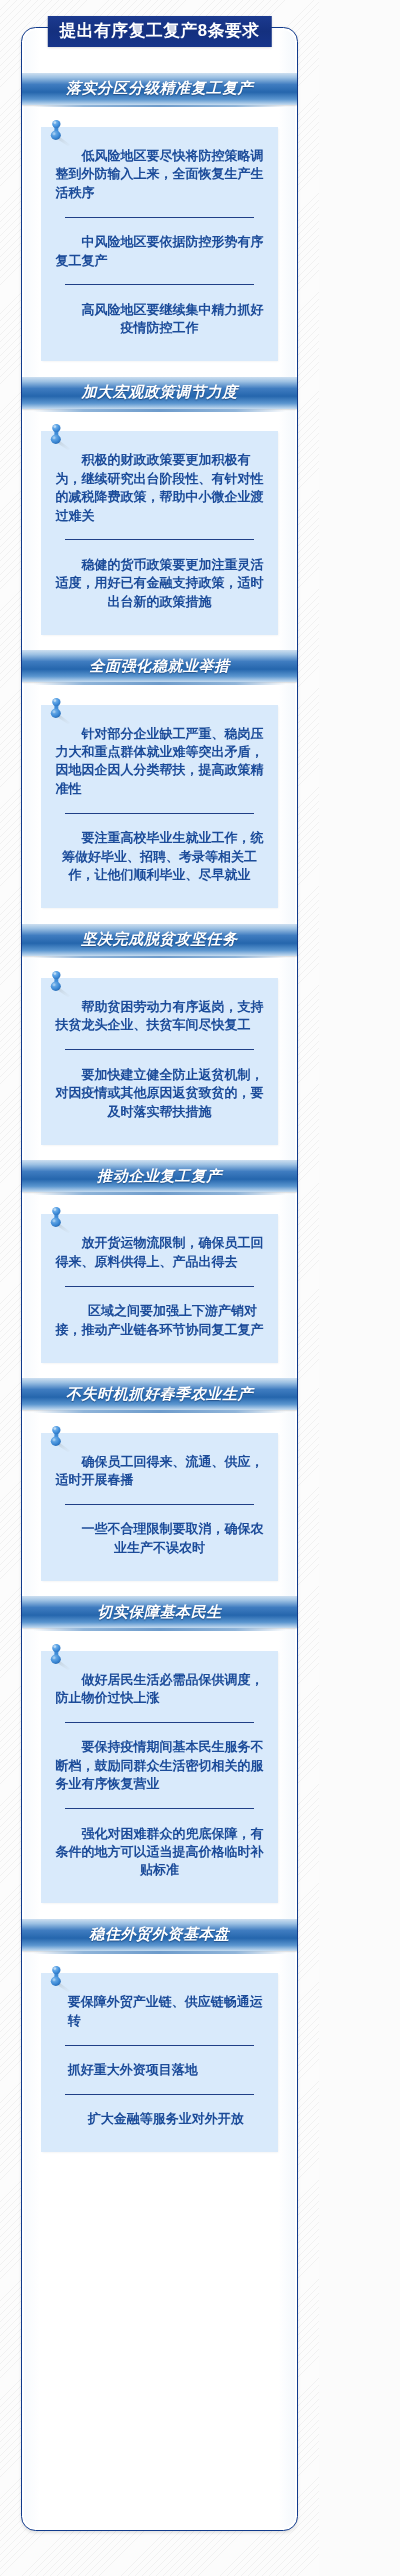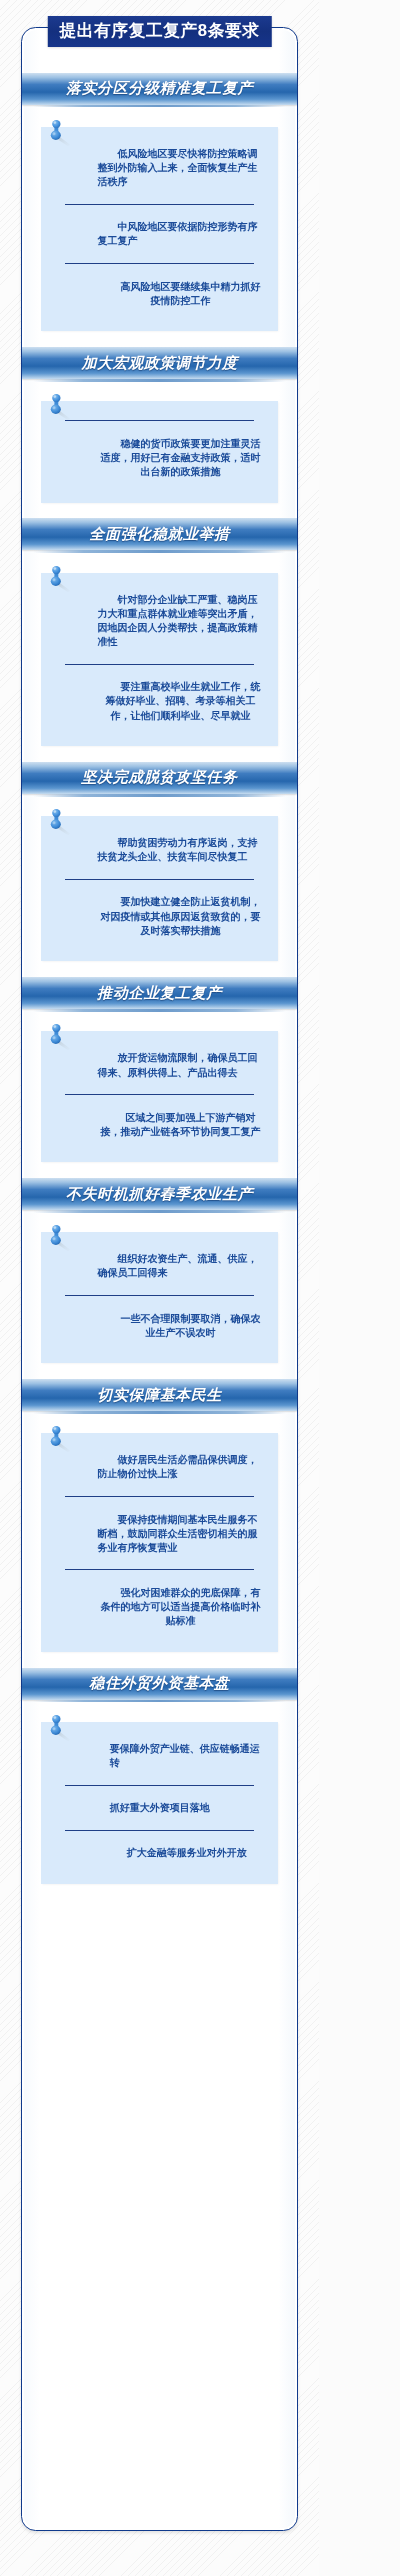--- a/index.html
+++ b/index.html
@@ -126,26 +126,25 @@
     position: absolute;
     top: -9px;
     left: 6.7px;
     width: 25.6px;
     height: 30px;
     z-index: 4;
   }
 
   .item {
     color: #1b4b99;
-    font-size: 10px;
+    font-size: 13px;
     font-weight: bold;
     line-height: 1.42;
     text-indent: 2em;
     padding: 3.3px 2.2px 12.2px 2.2px;
-    margin-left: 42px;
   }
   .item.no-indent { text-indent: 0; }
 
   .divider {
     height: 0;
     border-top: 1.1px solid #1f3f86;
     margin: 2.2px 12.2px 12.2px 12.2px;
   }
 
   .item:last-child { padding-bottom: 4.5px; text-align: center; }
@@ -224,20 +223,21 @@
         </linearGradient>
       </defs>
       <path d="M16 30 L40 48 L36 51 L11 34 Z" fill="url(#pinShadow)"></path>
       <rect x="11.5" y="12" width="7" height="16" rx="3" fill="#3f8cd8"></rect>
       <circle cx="15" cy="11" r="7.5" fill="url(#pinHead)"></circle>
       <ellipse cx="14" cy="31" rx="9" ry="8.5" fill="url(#pinBase)"></ellipse>
       <circle cx="12.2" cy="8.2" r="2.4" fill="#ffffff" opacity="0.45"></circle>
       <circle cx="10.8" cy="28.4" r="2.8" fill="#ffffff" opacity="0.30"></circle>
     </svg>
   </span>
+<div class="item">积极的财政政策要更加积极有为，继续研究出台阶段性、有针对性的减税降费政策，帮助中小微企业渡过难关</div>
               <div class="divider"></div>
               <div class="item">稳健的货币政策要更加注重灵活适度，用好已有金融支持政策，适时出台新的政策措施</div>
             </div>
           </div>
         </div>
         <div class="section">
           <div class="sec-head">
             <span class="sec-head-text">全面强化稳就业举措</span>
           </div>
           <div class="sec-body">
@@ -375,21 +375,21 @@
         </linearGradient>
       </defs>
       <path d="M16 30 L40 48 L36 51 L11 34 Z" fill="url(#pinShadow)"></path>
       <rect x="11.5" y="12" width="7" height="16" rx="3" fill="#3f8cd8"></rect>
       <circle cx="15" cy="11" r="7.5" fill="url(#pinHead)"></circle>
       <ellipse cx="14" cy="31" rx="9" ry="8.5" fill="url(#pinBase)"></ellipse>
       <circle cx="12.2" cy="8.2" r="2.4" fill="#ffffff" opacity="0.45"></circle>
       <circle cx="10.8" cy="28.4" r="2.8" fill="#ffffff" opacity="0.30"></circle>
     </svg>
   </span>
-<div class="item">组织好农资生产、流通、供应，确保员工回得来</div>
+<div class="item">确保员工回得来、流通、供应，适时开展春播</div>
               <div class="divider"></div>
               <div class="item">一些不合理限制要取消，确保农业生产不误农时</div>
             </div>
           </div>
         </div>
         <div class="section">
           <div class="sec-head">
             <span class="sec-head-text">切实保障基本民生</span>
           </div>
           <div class="sec-body">

